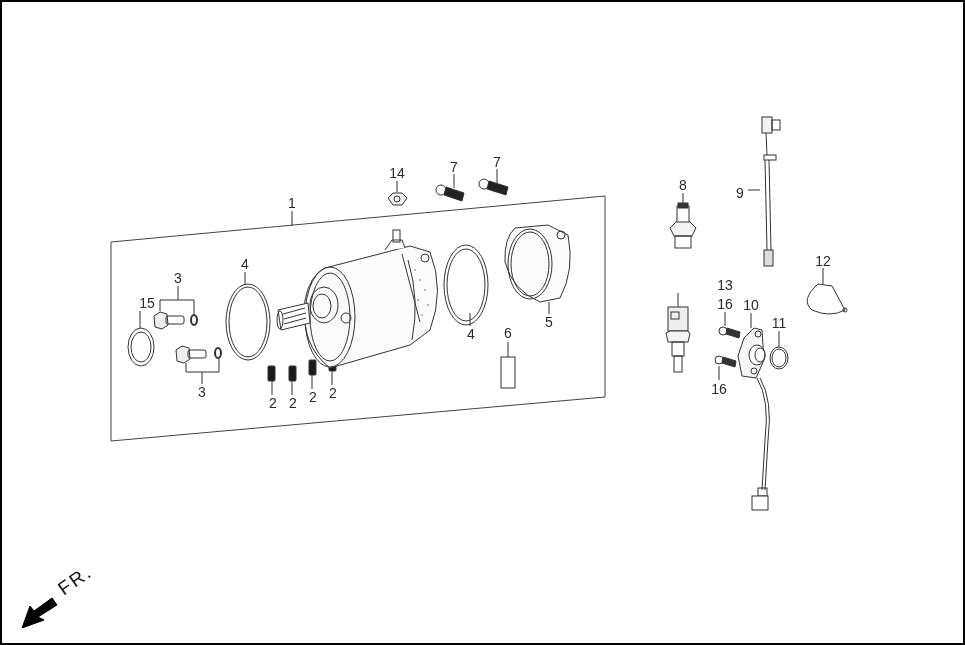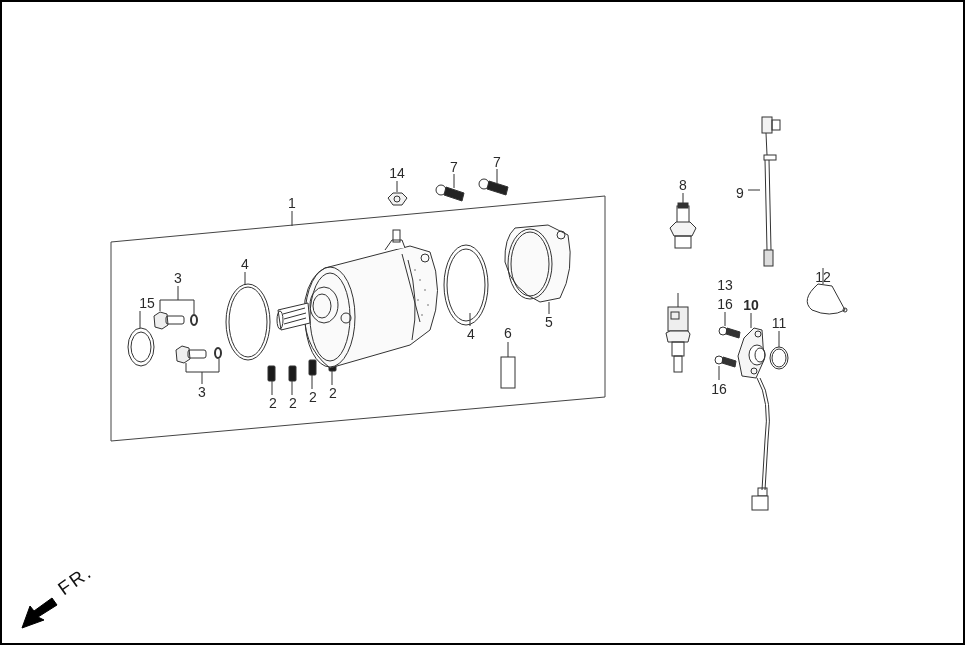--- a/index.html
+++ b/index.html
@@ -202,23 +202,23 @@
     <div class="lbl" style="left: 178px; top: 278px;">3</div>
     <div class="lbl" style="left: 202px; top: 392px;">3</div>
     <div class="lbl" style="left: 245px; top: 264px;">4</div>
     <div class="lbl" style="left: 471px; top: 334px;">4</div>
     <div class="lbl" style="left: 549px; top: 322px;">5</div>
     <div class="lbl" style="left: 508px; top: 333px;">6</div>
     <div class="lbl" style="left: 454px; top: 167px;">7</div>
     <div class="lbl" style="left: 497px; top: 162px;">7</div>
     <div class="lbl" style="left: 683px; top: 185px;">8</div>
     <div class="lbl" style="left: 740px; top: 193px;">9</div>
-    <div class="lbl" style="left: 751px; top: 305px; font-weight: bold;">10</div>
+    <div class="lbl" style="left: 751px; top: 305px;">10</div>
     <div class="lbl" style="left: 779px; top: 323px;">11</div>
-    <div class="lbl" style="left: 823px; top: 261px; margin-top: 16px;">12</div>
+    <div class="lbl" style="left: 823px; top: 261px;">12</div>
     <div class="lbl" style="left: 678px; top: 285px; margin-left: 47px;">13</div>
     <div class="lbl" style="left: 397px; top: 173px;">14</div>
     <div class="lbl" style="left: 140px; top: 303px; margin-left: 7px;">15</div>
     <div class="lbl" style="left: 725px; top: 304px;">16</div>
     <div class="lbl" style="left: 719px; top: 389px;">16</div>
   </div>
 
 <div class="fr">FR.</div>
 
 </body></html>

